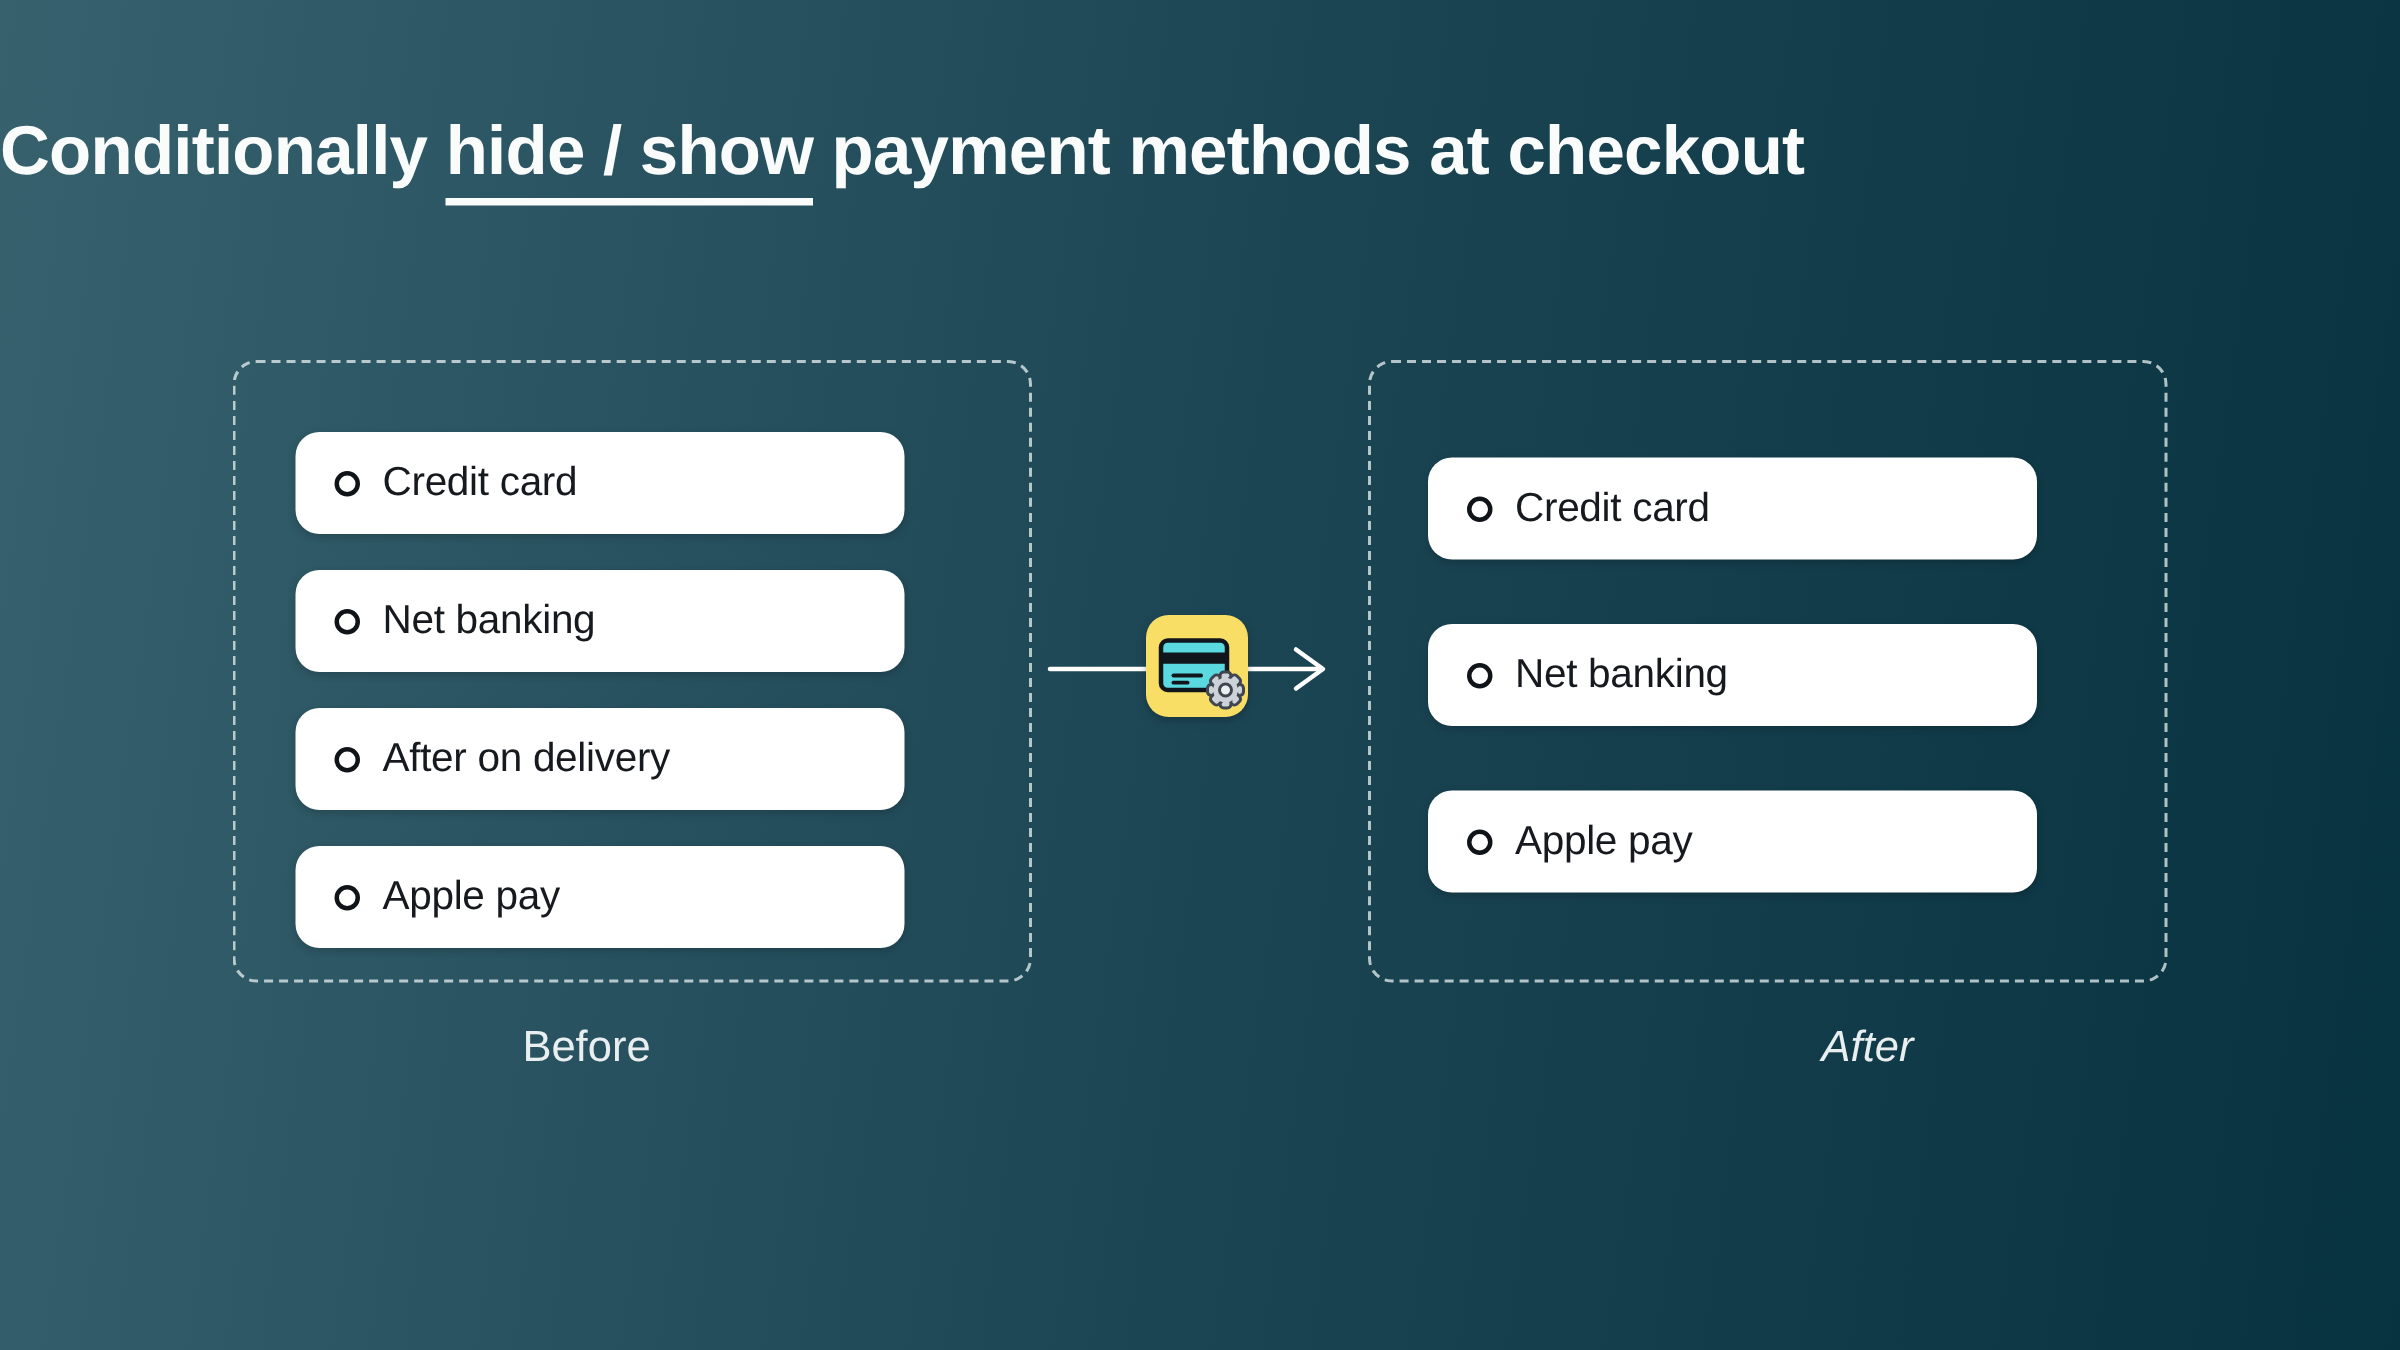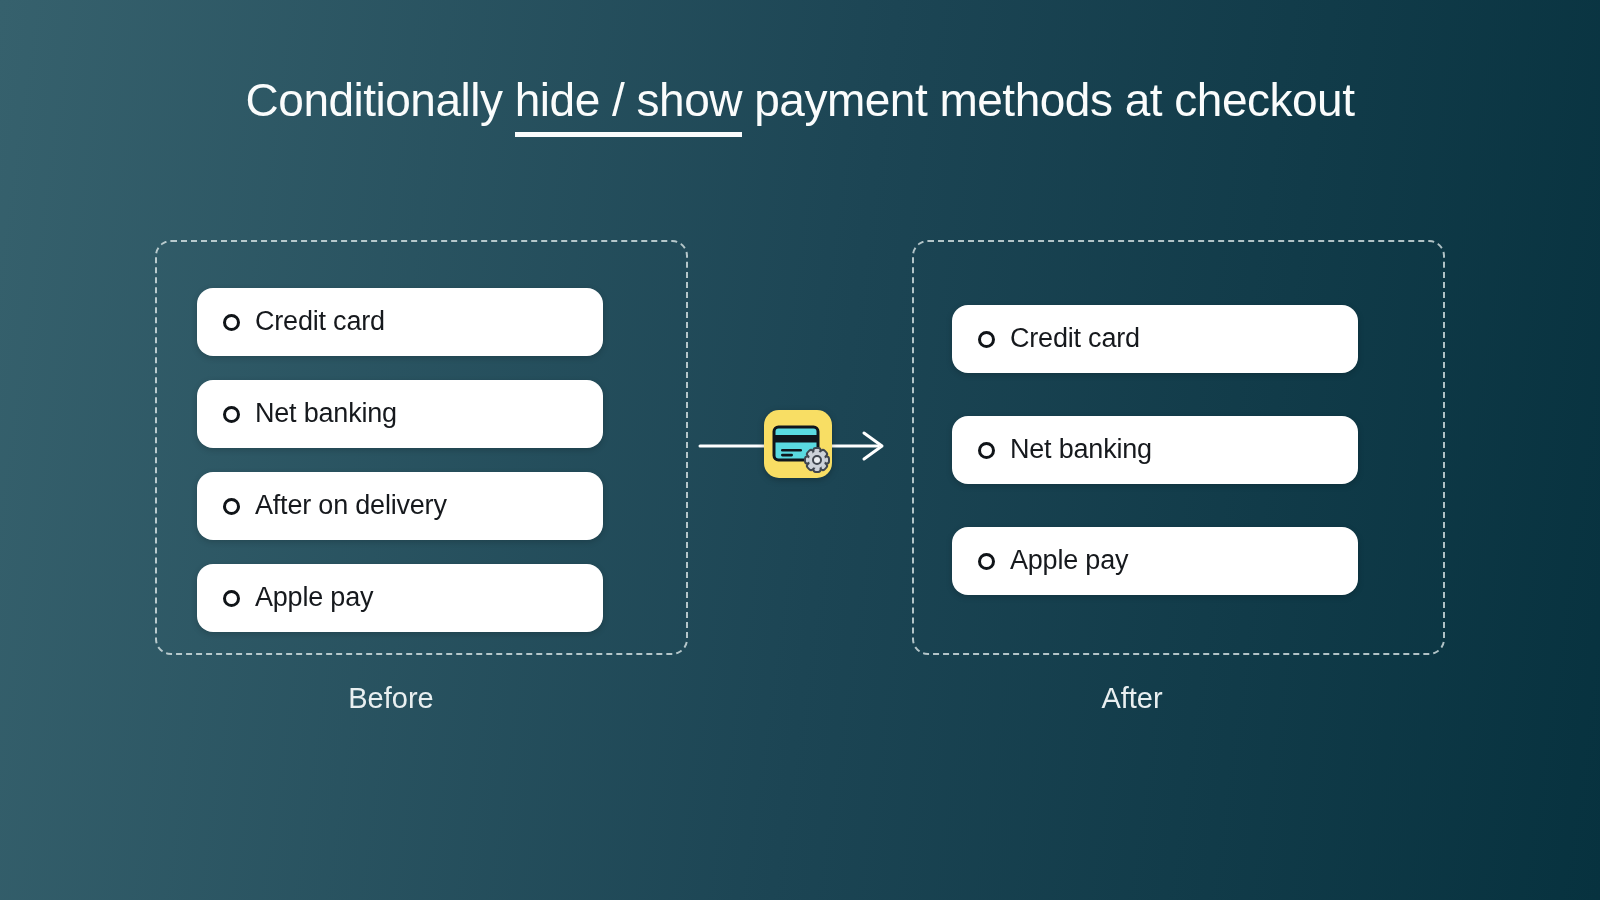--- a/index.html
+++ b/index.html
@@ -12,24 +12,24 @@
     position: relative;
     width: 1600px;
     height: 900px;
     background: linear-gradient(98deg, #36616D 0%, #1C4554 52%, #07323F 100%);
   }
   .title {
     position: absolute;
     top: 72px;
     left: 0;
     width: 100%;
-    text-align: center;
+    text-align: left;
     color: #FAFCFC;
     font-size: 46px;
-    font-weight: 400;
+    font-weight: 700;
     letter-spacing: -0.5px;
     line-height: 1.25;
   }
   .title .underlined {
     border-bottom: 5px solid #FAFCFC;
     padding-bottom: 6px;
   }
   .panel {
     position: absolute;
     top: 240px;
@@ -73,21 +73,21 @@
   }
   .caption {
     position: absolute;
     top: 682px;
     transform: translateX(-50%);
     color: #E9EFF0;
     font-size: 29px;
     font-weight: 400;
   }
   .caption-before { left: 391px; text-align: center; }
-  .caption-after  { left: 1132px; }
+  .caption-after  { left: 1245px; font-style: italic; }
   .arrow-svg {
     position: absolute;
     left: 694px;
     top: 428px;
   }
   .tile-svg {
     position: absolute;
     left: 764px;
     top: 410px;
     filter: drop-shadow(0 2px 3px rgba(0, 0, 0, 0.25));

